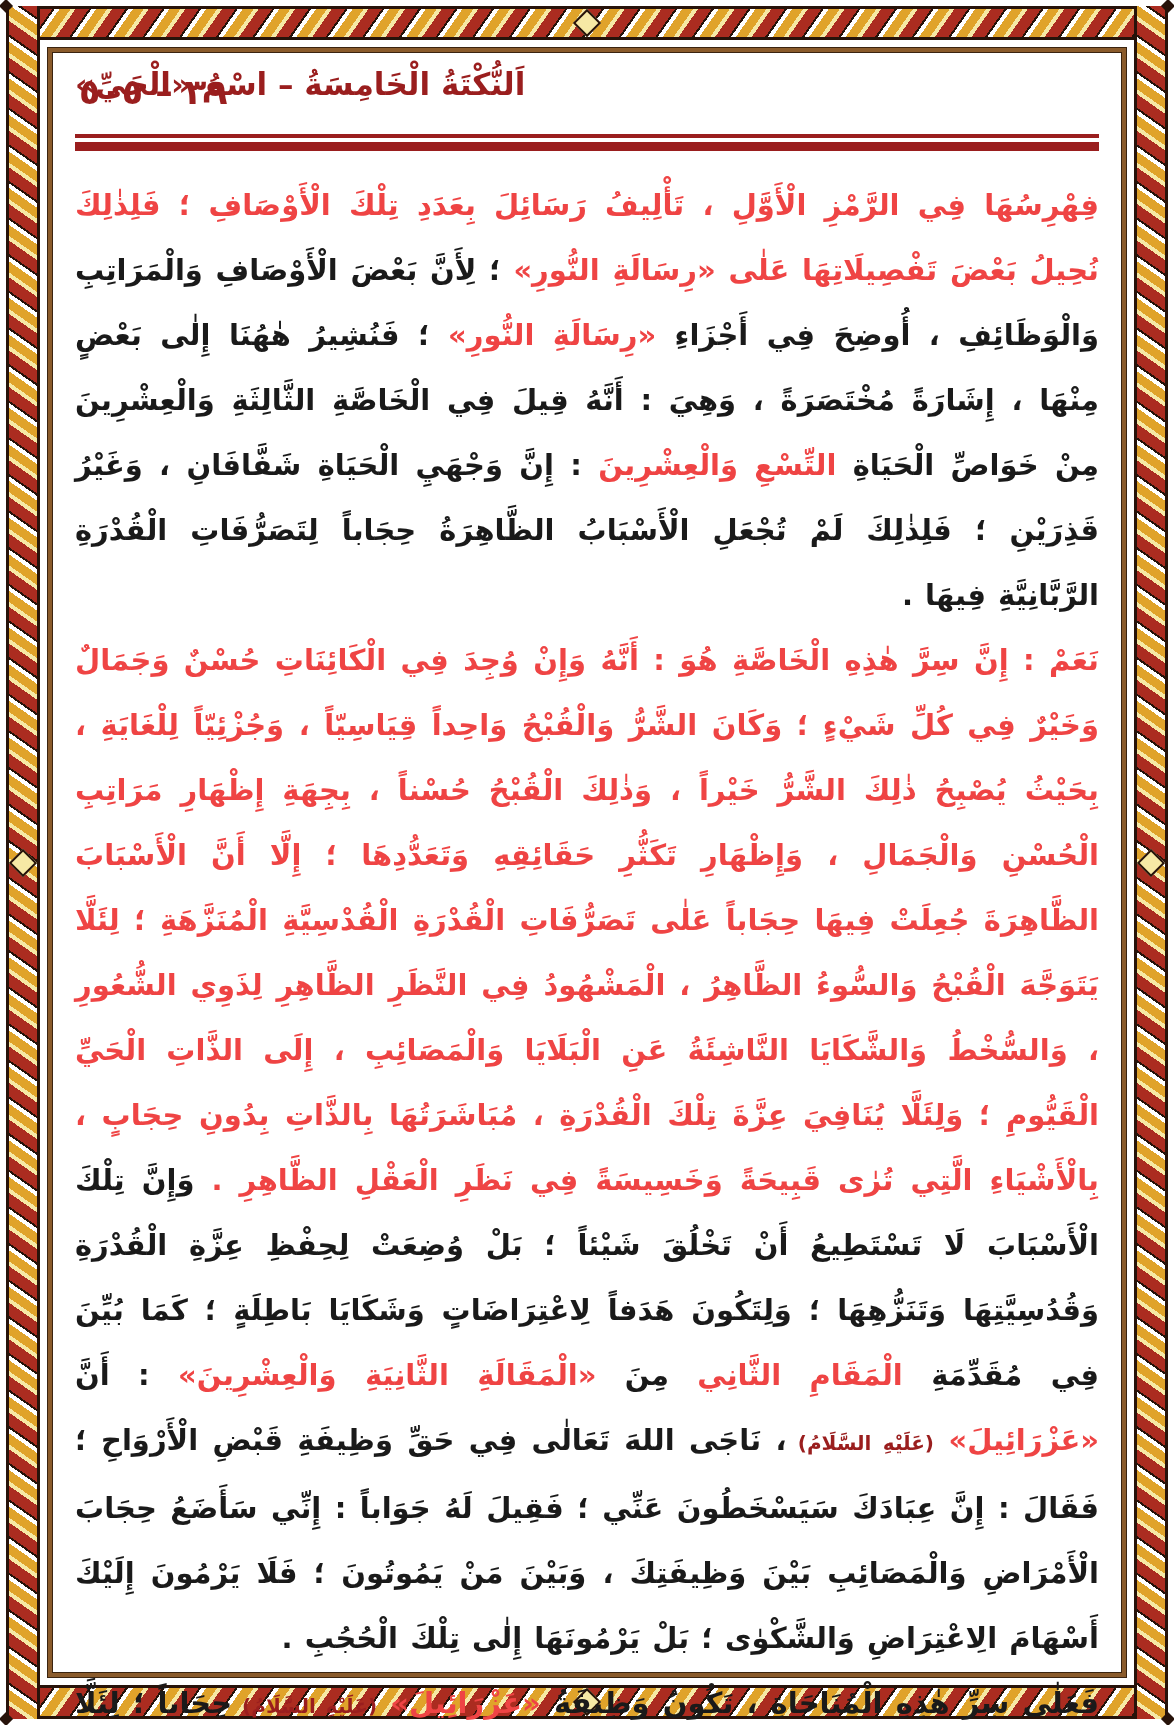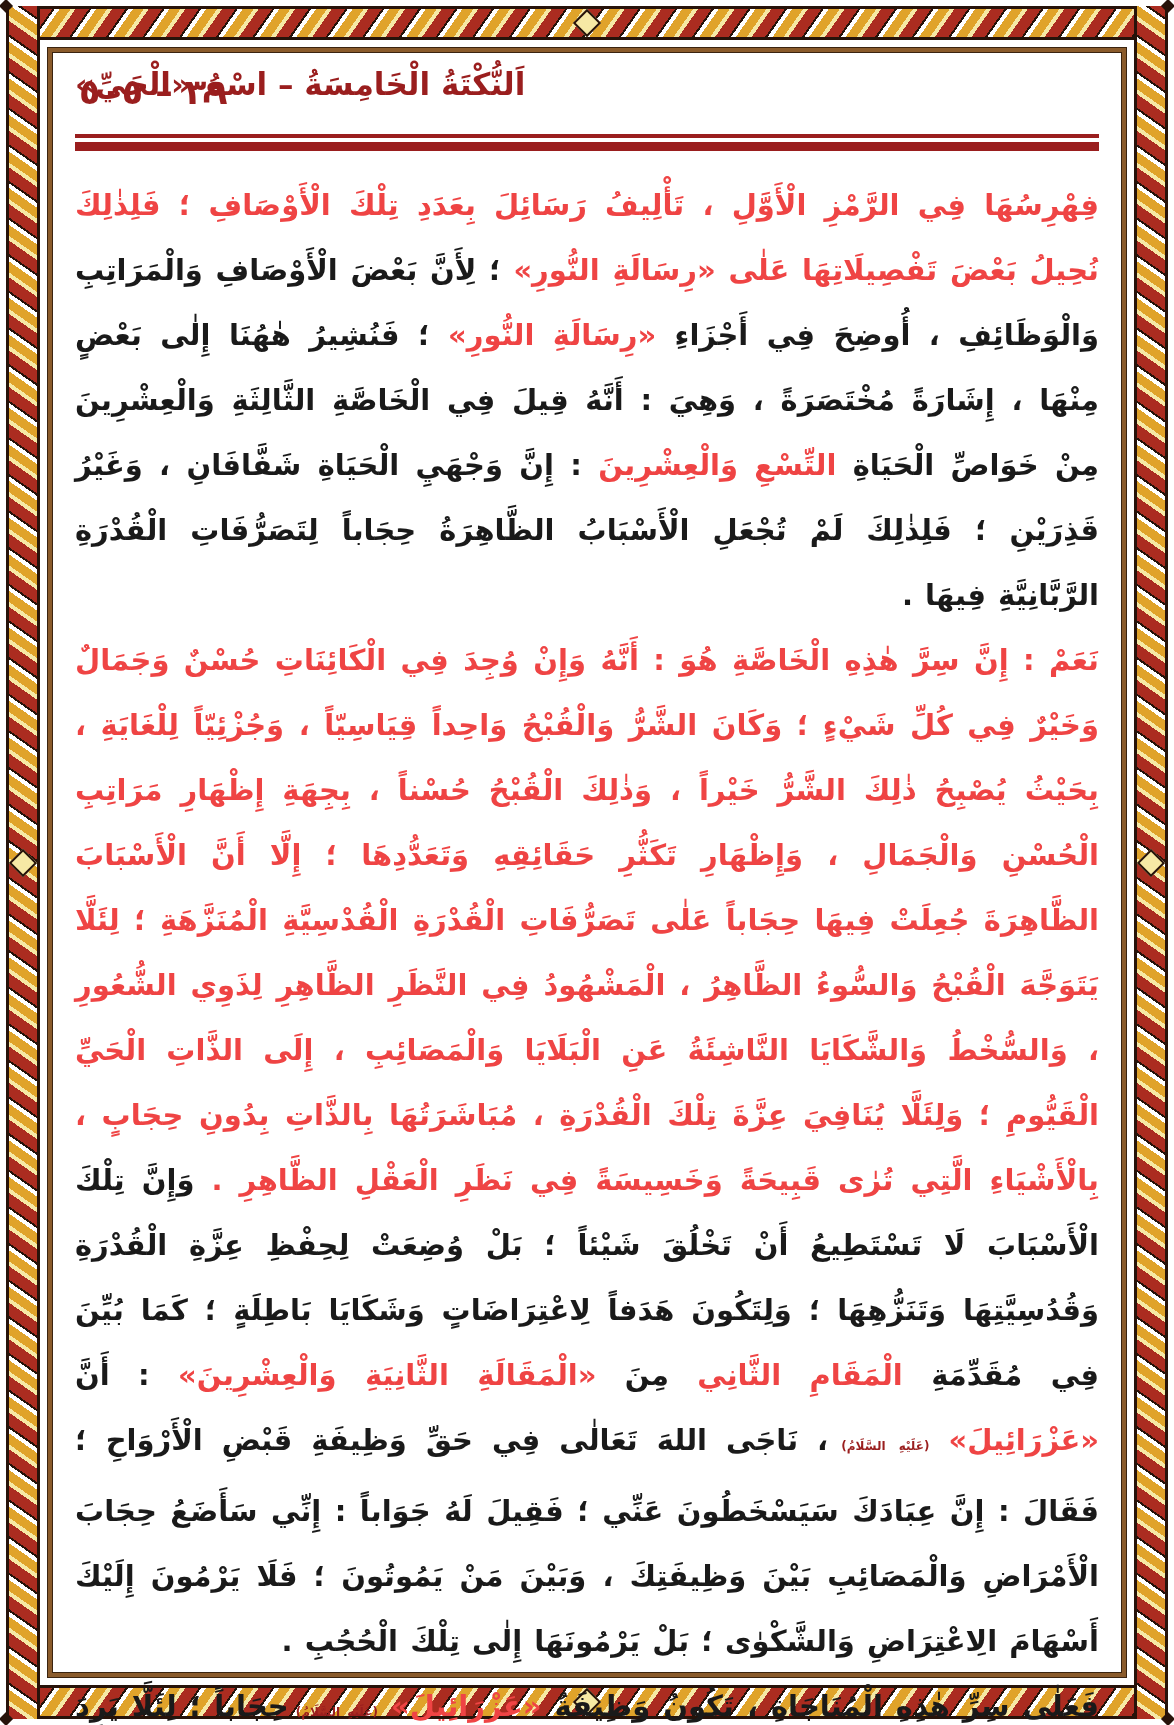--- a/index.html
+++ b/index.html
@@ -76,21 +76,21 @@
     margin-top:22px;
     font-size:29px;font-weight:bold;color:#1a1a1a;
     line-height:65px;
     text-align:justify;text-align-last:right;
     word-spacing:2px;
   }
   .para{margin:0;padding:0;}
   .seg-black{color:#1a1a1a;}
   .seg-maroon{color:#ef4444;}
   .seg-seal{
-    color:#9a1e1e;font-size:12px;font-weight:bold;
+    color:#9a1e1e;font-size:20px;font-weight:bold;
     letter-spacing:0;
   }
 </style>
 </head>
 <body>
 
 <div class="page">
 
   <div class="strip strip-h strip-top"></div>
   <div class="strip strip-h strip-bottom"></div>

